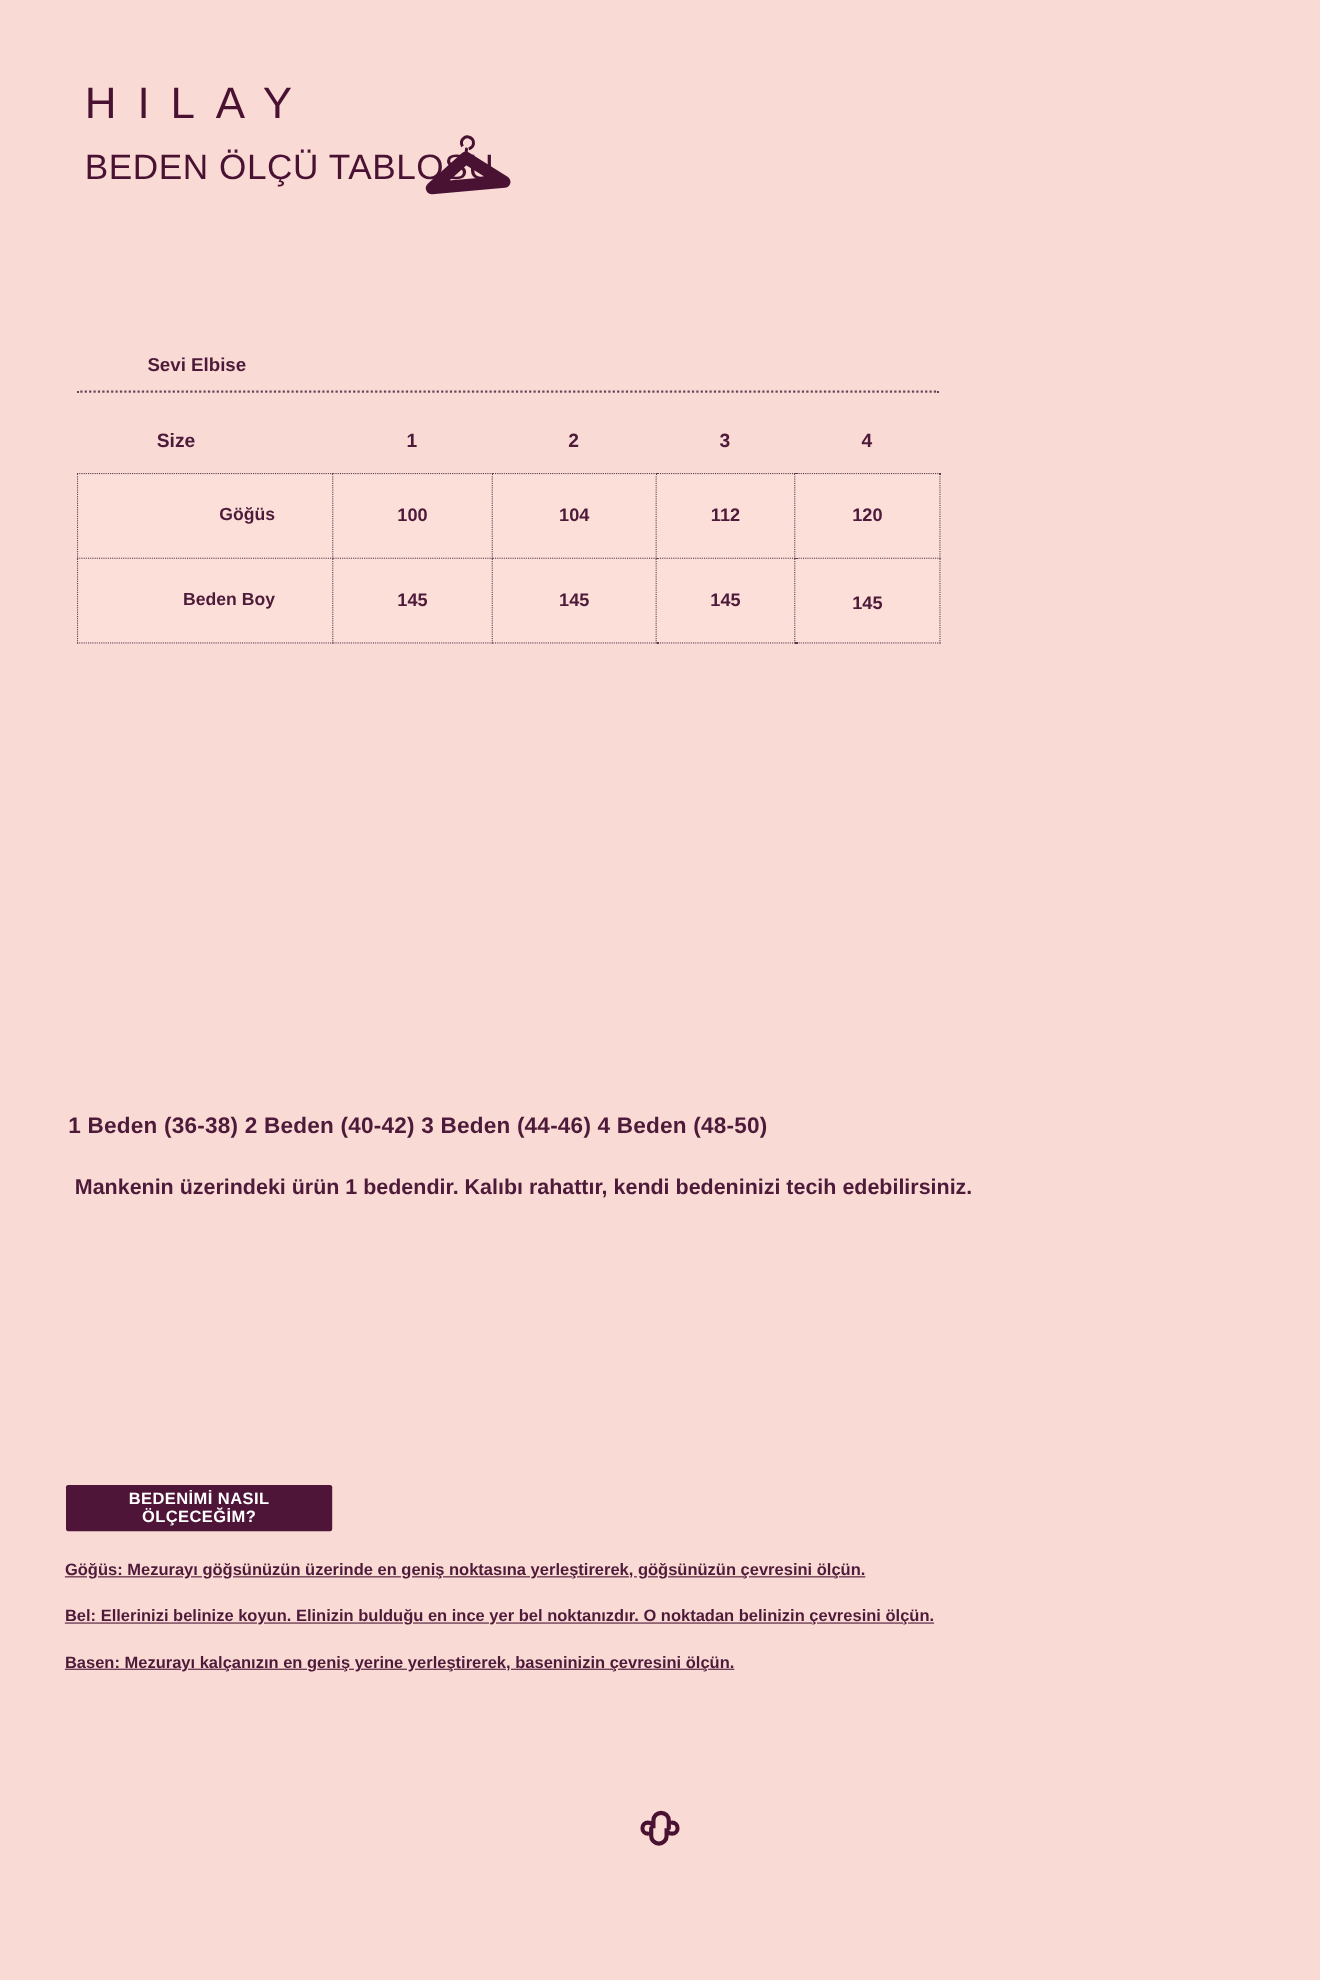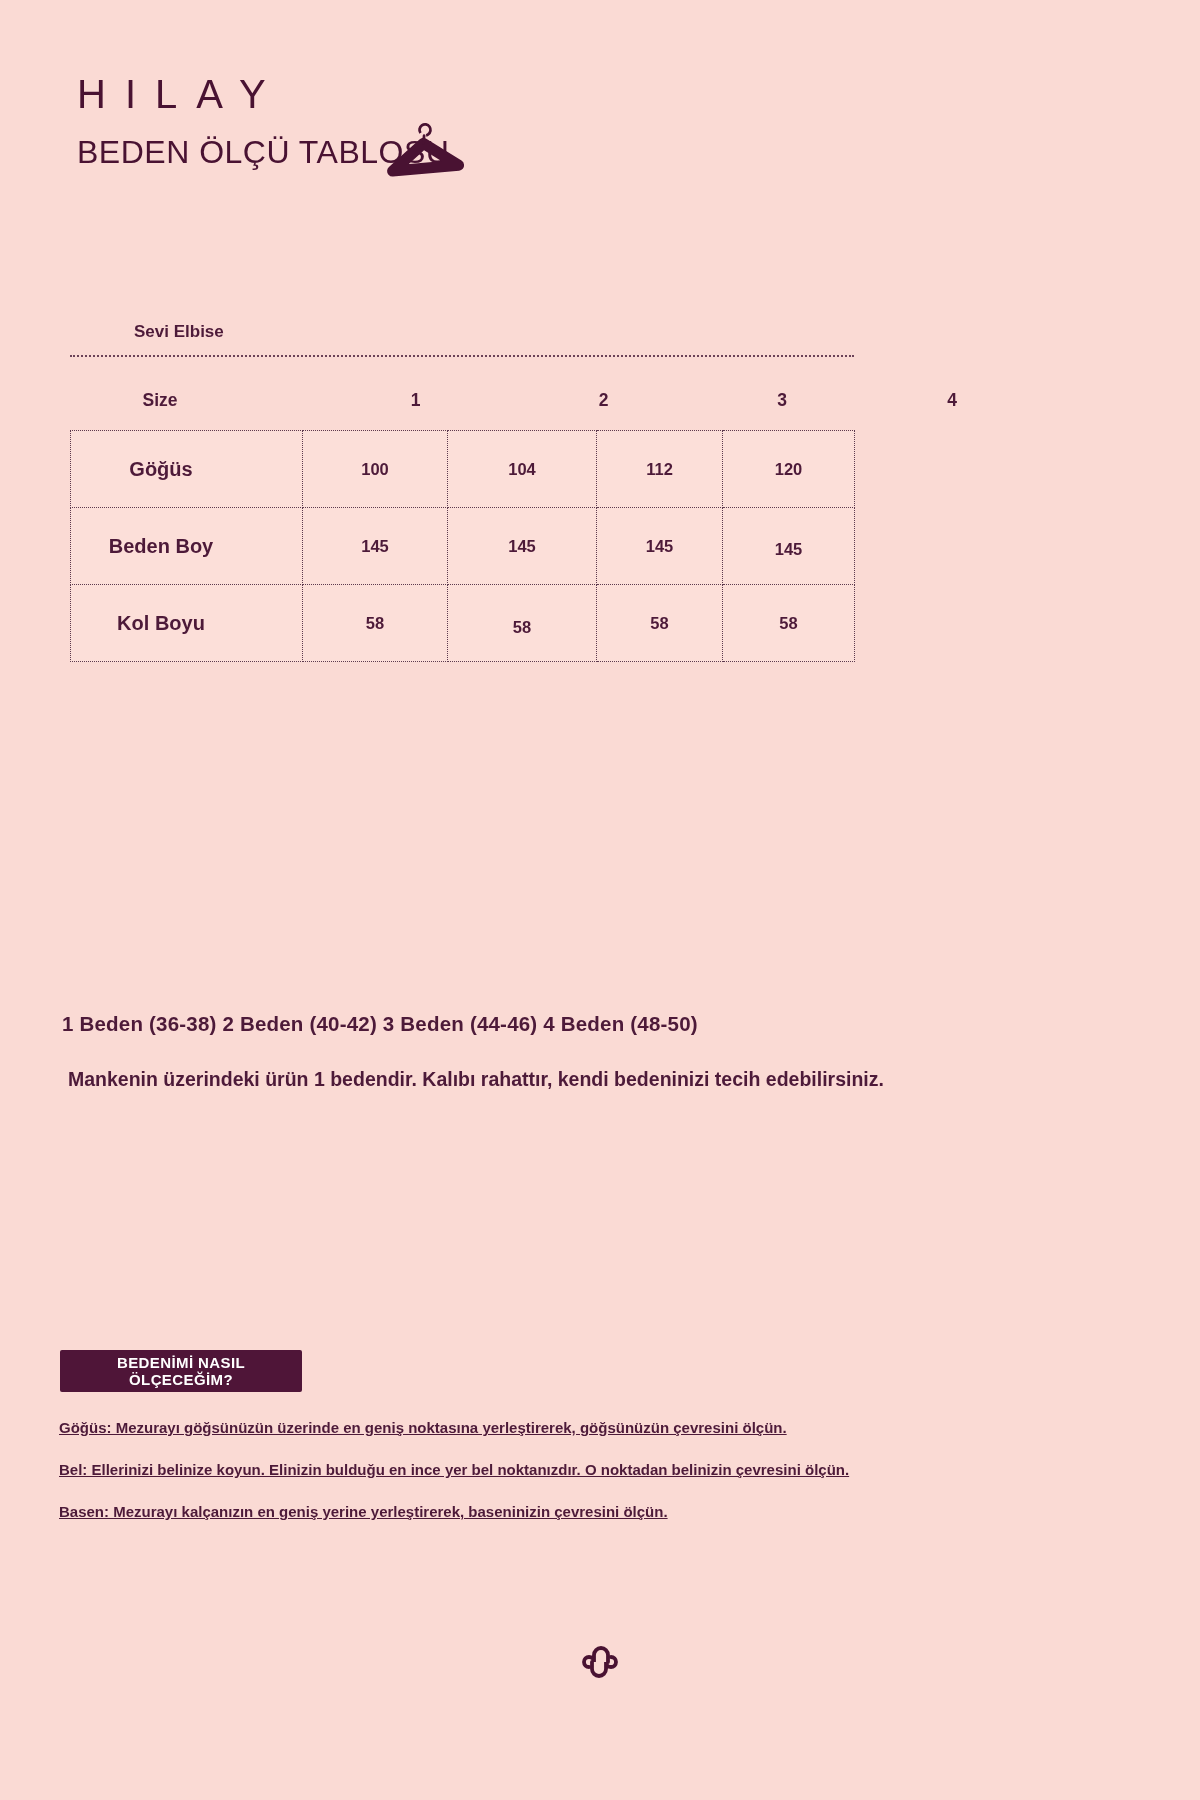--- a/index.html
+++ b/index.html
@@ -27,35 +27,34 @@
     font-size:17px; font-weight:700;
   }
   .chart-divider {
     position:absolute; left:70px; top:355px; width:784px;
     border-top:2px dotted #6b4258;
   }
   .size-header-row {
     position:absolute; left:70px; top:378px; width:784px; height:44px;
     display:grid; grid-template-columns:232px 145px 149px 126px 132px;
     align-items:center;
-    gap:41px;
   }
   .size-header-row .hcell { text-align:center; font-size:17.5px; font-weight:700; }
   .size-header-row .hcell.lbl { padding-right:52px; }
   .size-table {
     position:absolute; left:70px; top:430px;
     border-collapse:collapse; table-layout:fixed; width:784px;
   }
   .size-table td {
     border:1.6px dotted #5d3a4e;
     height:74px; background:#fcdfd9;
     text-align:center; vertical-align:middle;
     font-size:16.5px; font-weight:700; color:#4d1a39;
   }
-  .size-table td.lbl { padding-right:52px; font-size:20px; }
+  .size-table td.lbl { padding-right:52px; font-size:16px;text-align:right; }
   .size-table td span { display:inline-block; }
   
   .size-table tr:nth-child(2) td:nth-child(5) span { transform:translateY(3px); }
   .size-table tr:nth-child(3) td:nth-child(3) span { transform:translateY(4px); }
   .size-table tr:nth-child(4) td:nth-child(3) span { transform:translateY(-5px); }
   
   .size-legend {
     position:absolute; left:62px; top:1012px;
     font-size:20.5px; font-weight:600; letter-spacing:0.2px;
   }
@@ -134,27 +133,20 @@
       <td><span>112</span></td>
       <td><span>120</span></td>
     </tr>
     <tr>
       <td class="lbl"><span>Beden Boy</span></td>
       <td><span>145</span></td>
       <td><span>145</span></td>
       <td><span>145</span></td>
       <td><span>145</span></td>
     </tr>
-    <tr>
-      <td class="lbl"><span>Kol Boyu</span></td>
-      <td><span>58</span></td>
-      <td><span>58</span></td>
-      <td><span>58</span></td>
-      <td><span>58</span></td>
-    </tr>
   </tbody>
     </table>
 
   <div class="size-legend">1 Beden (36-38) 2 Beden (40-42) 3 Beden (44-46) 4 Beden (48-50)</div>
   <div class="model-note">Mankenin üzerindeki ürün 1 bedendir. Kalıbı rahattır, kendi bedeninizi tecih edebilirsiniz.</div>
 
   <button class="measure-guide-button">BEDENİMİ NASIL ÖLÇECEĞİM?</button>
   <div class="measure-instruction mi-0">Göğüs: Mezurayı göğsünüzün üzerinde en geniş noktasına yerleştirerek, göğsünüzün çevresini ölçün.</div>
   <div class="measure-instruction mi-1">Bel: Ellerinizi belinize koyun. Elinizin bulduğu en ince yer bel noktanızdır. O noktadan belinizin çevresini ölçün.</div>
   <div class="measure-instruction mi-2">Basen: Mezurayı kalçanızın en geniş yerine yerleştirerek, baseninizin çevresini ölçün.</div>

